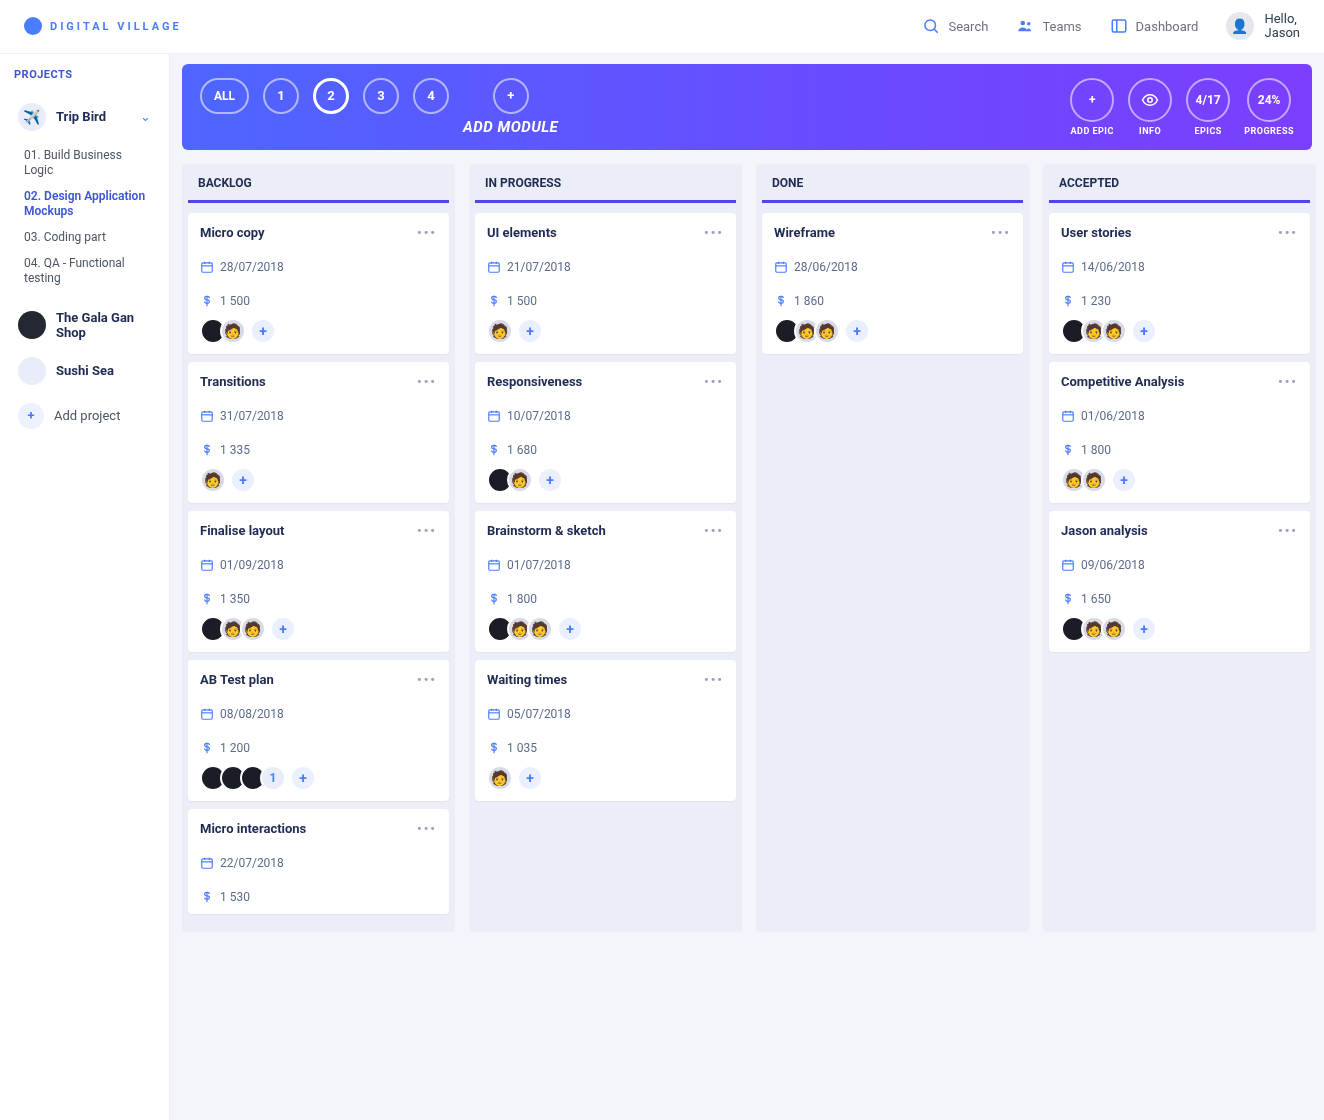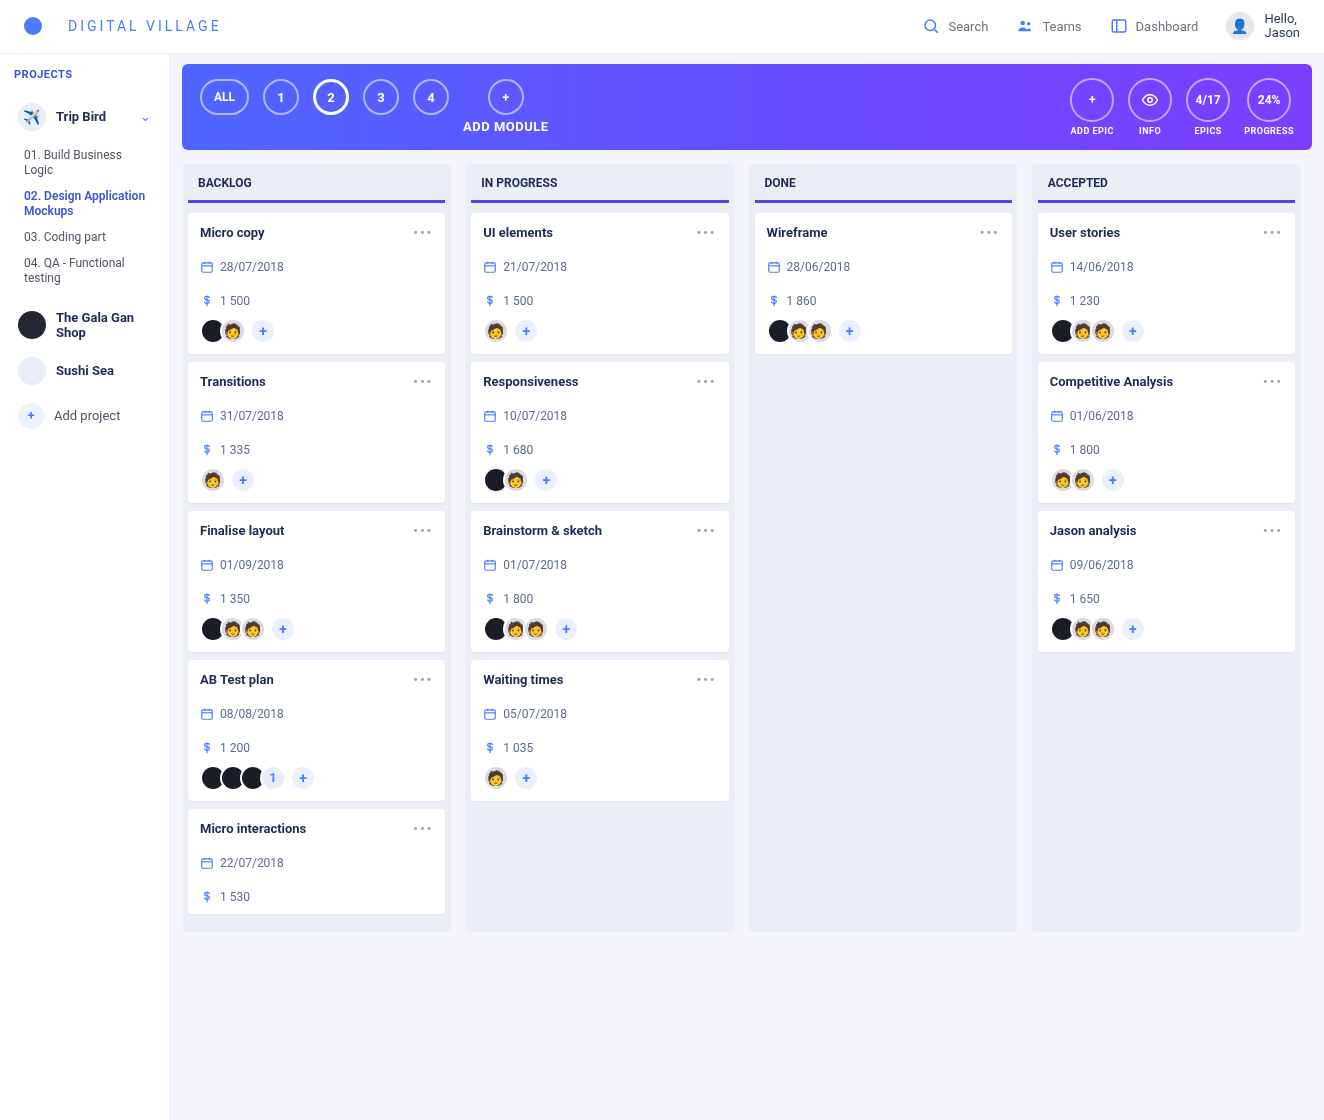--- a/index.html
+++ b/index.html
@@ -9,21 +9,21 @@
     color: #2c3e50;
     font-size: 13px;
   }
   .app { display: flex; flex-direction: column; height: 100vh; background: #fff; }
 
   
   .header {
     display: flex; align-items: center; justify-content: space-between;
     padding: 12px 24px; background: #fff; border-bottom: 1px solid #eef0f5;
   }
-  .logo { display: flex; align-items: center; gap: 26px; color: #4a7cff; letter-spacing: 3px; font-size: 14px; font-weight: 400; }
+  .logo { display: flex; align-items: center; gap: 8px; color: #4a7cff; letter-spacing: 3px; font-size: 11px; font-weight: 700; }
   .logo-icon { width: 18px; height: 18px; border-radius: 50%; background: #4a7cff; }
   .header-right { display: flex; align-items: center; gap: 28px; }
   .header-item { display: flex; align-items: center; gap: 8px; color: #6b7280; cursor: pointer; }
   .header-item .icon { width: 18px; height: 18px; color: #4a7cff; }
   .user-block { display: flex; align-items: center; gap: 10px; color: #2c3e50; }
   .avatar-sm { width: 28px; height: 28px; border-radius: 50%; background: #e5e7eb; display:flex; align-items:center; justify-content:center; font-size:14px; }
   .user-block .greet { line-height: 1.1; }
 
   
   .body { display: flex; flex: 1; overflow: hidden; }
@@ -55,30 +55,30 @@
   }
   .module-left, .module-right { display: flex; align-items: flex-start; gap: 14px; }
   .pill {
     width: 36px; height: 36px; border-radius: 50%; border: 2px solid rgba(255,255,255,0.55);
     display: flex; align-items: center; justify-content: center; font-weight: 700; font-size: 13px;
     cursor: pointer;
   }
   .pill.all { width: auto; border-radius: 20px; padding: 0 12px; font-size: 12px; }
   .pill.active { border-width: 3px; border-color: #fff; }
   .pill-stack { display:flex; flex-direction:column; align-items:center; gap:4px; }
-  .pill-label { font-size: 13px; font-weight:700; letter-spacing:0.5px; }
+  .pill-label { font-size: 15px; font-weight:700; letter-spacing:0.5px;font-style:italic; }
   .stat-pill {
     width: 44px; height: 44px; border-radius: 50%; border: 2px solid rgba(255,255,255,0.55);
     display:flex;align-items:center;justify-content:center;font-weight:700;font-size:12px;cursor:pointer;
   }
   .stat-stack { display:flex; flex-direction:column; align-items:center; gap:4px; }
   .stat-label { font-size:9px; font-weight:700; letter-spacing:0.5px; }
 
   
-  .board { display: flex; gap: 14px; padding: 0 23px 20px 12px; }
+  .board { display: flex; gap: 14px; padding: 0 8px 20px 12px; }
   .column { flex: 1; background: #eceef7; border-radius: 4px; padding: 0 6px 10px 6px; min-width: 0; }
   .col-header { padding: 12px 10px 10px 10px; font-weight:700; font-size:12px; color:#1f2b52; border-bottom: 3px solid #4e46e5; margin-bottom: 10px; }
   .card {
     background:#fff; border-radius:4px; margin-bottom: 8px; padding: 12px 12px 10px 12px;
     box-shadow: 0 1px 2px rgba(30,40,90,0.06);
   }
   .card-head { display:flex; justify-content:space-between; align-items:flex-start;text-align:center; }
   .card-title { font-weight:700; color:#1f2b52; font-size:13px; }
   .more { color:#9aa2b8; cursor:pointer; font-weight:700; letter-spacing:2px; }
   .meta-row { display:flex; align-items:center; gap:6px; margin-top:20px; color:#4a7cff; font-size:12px; }

